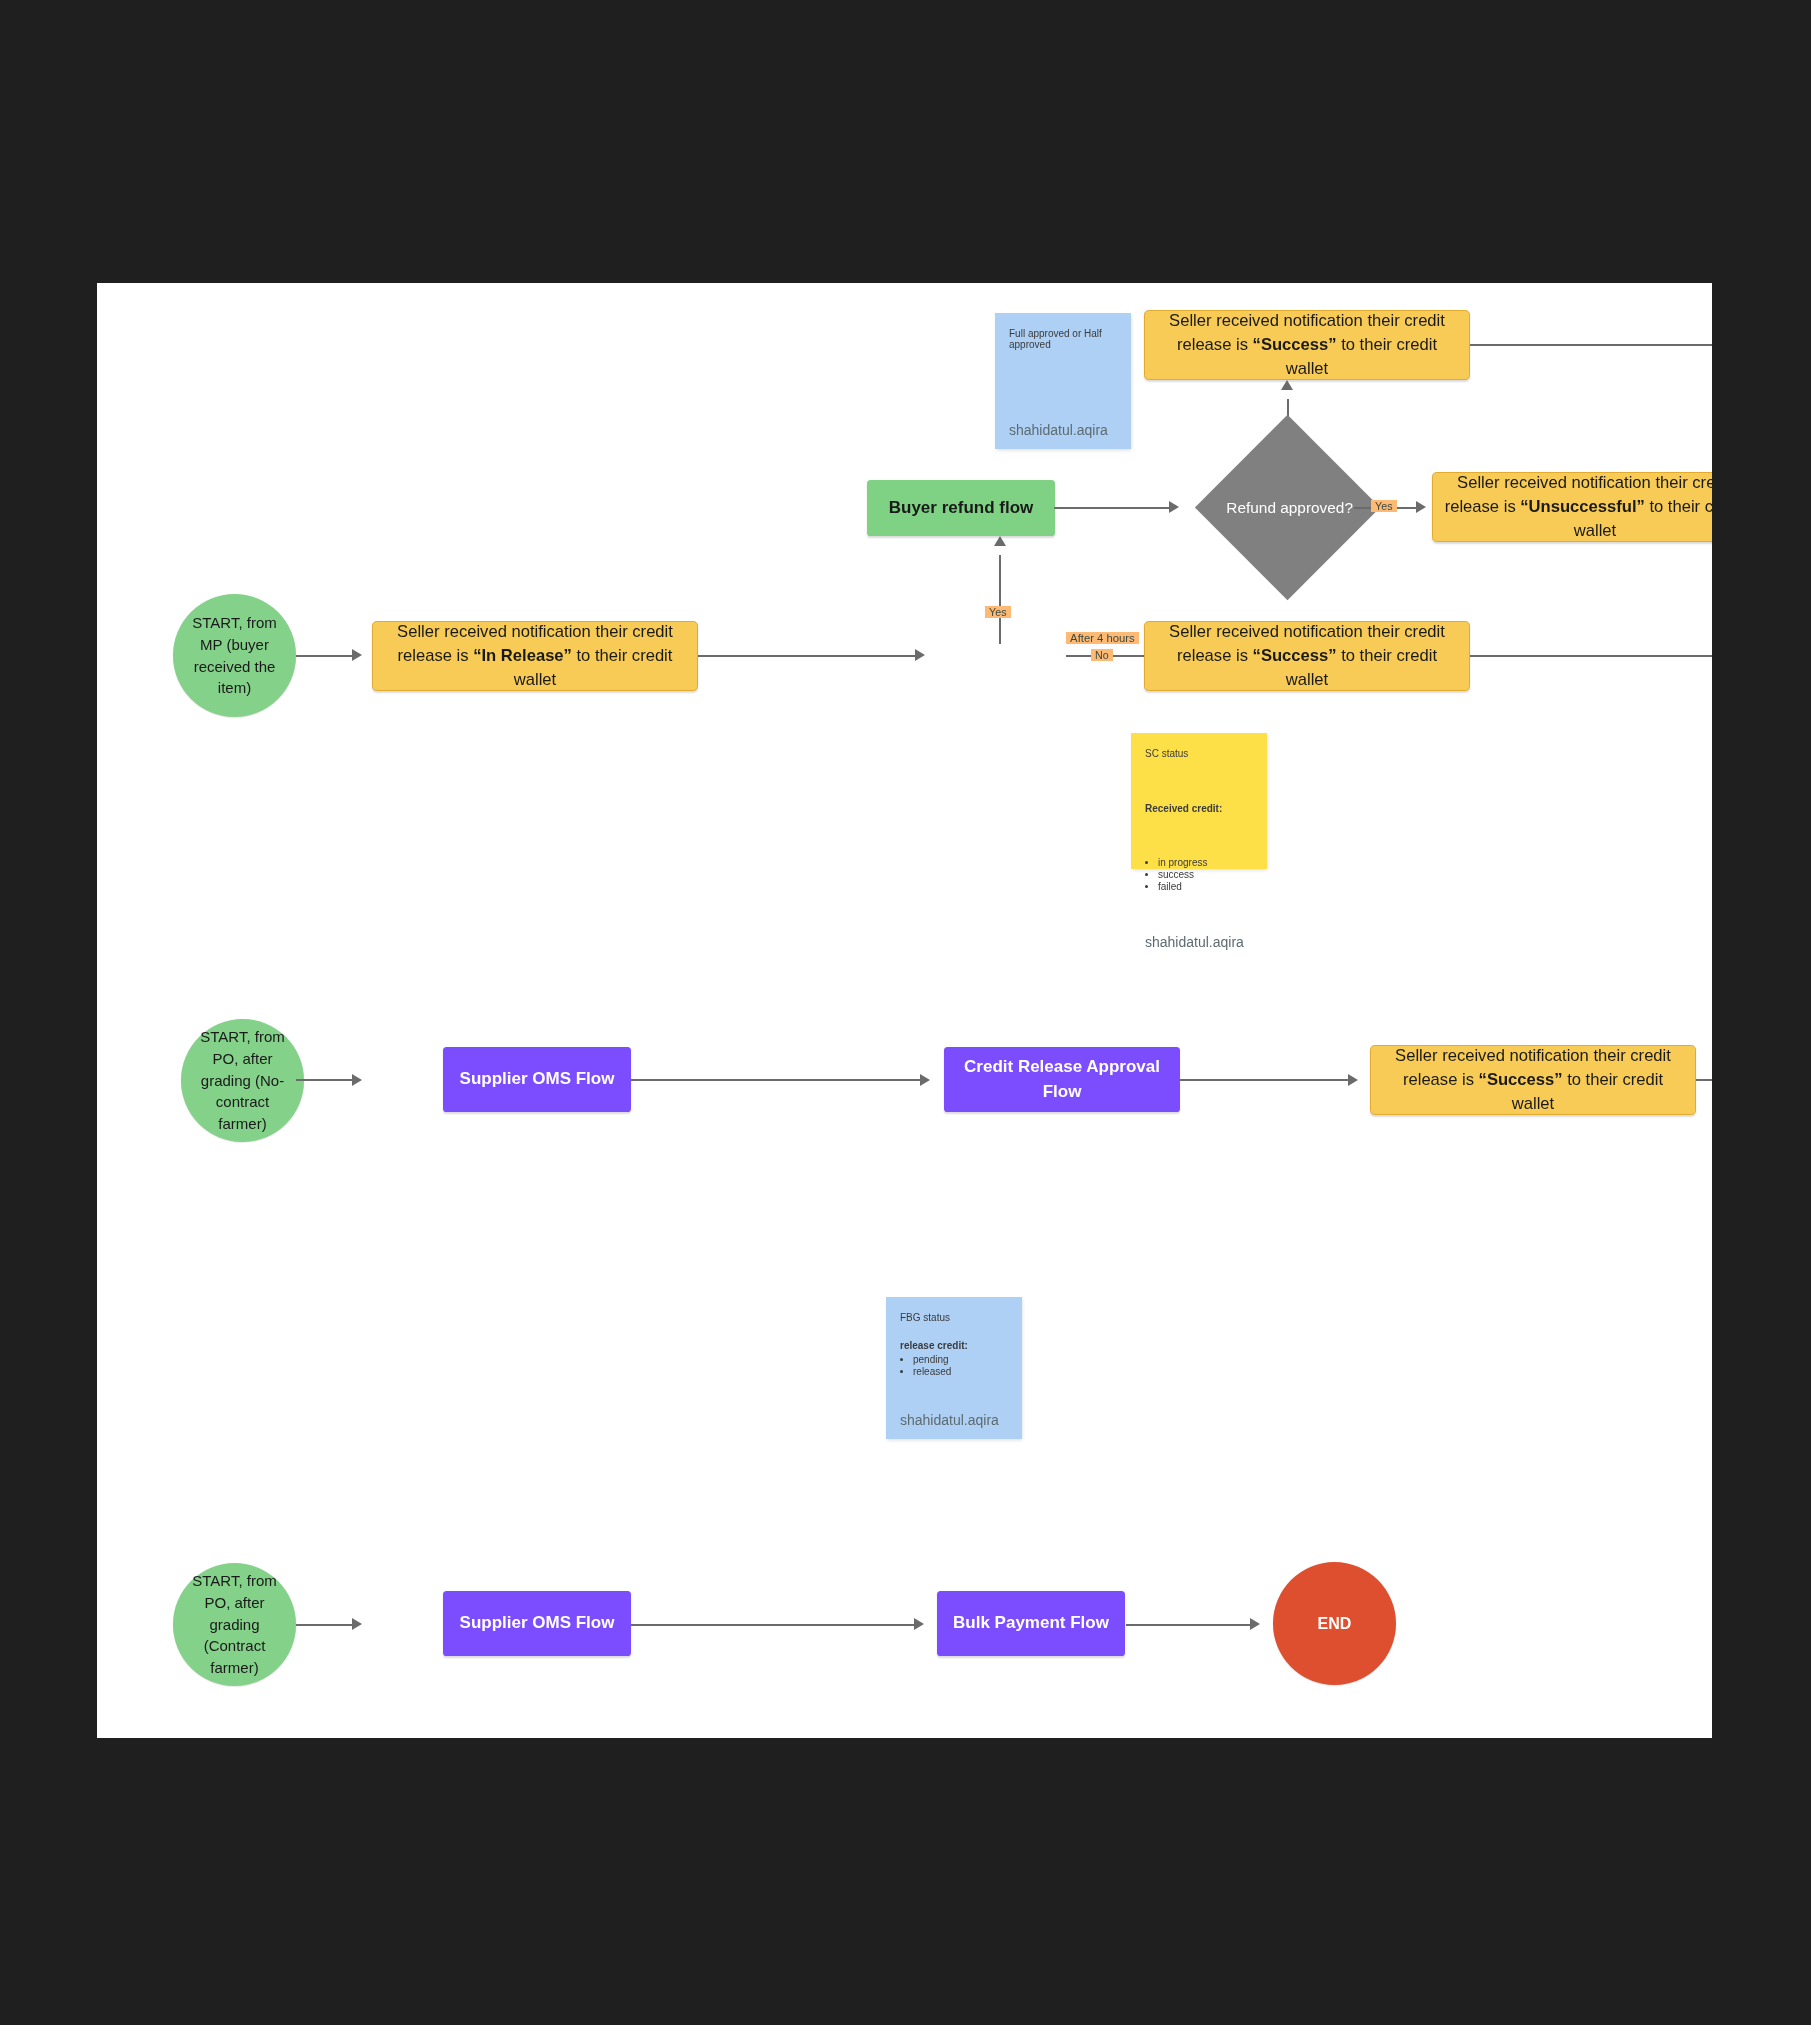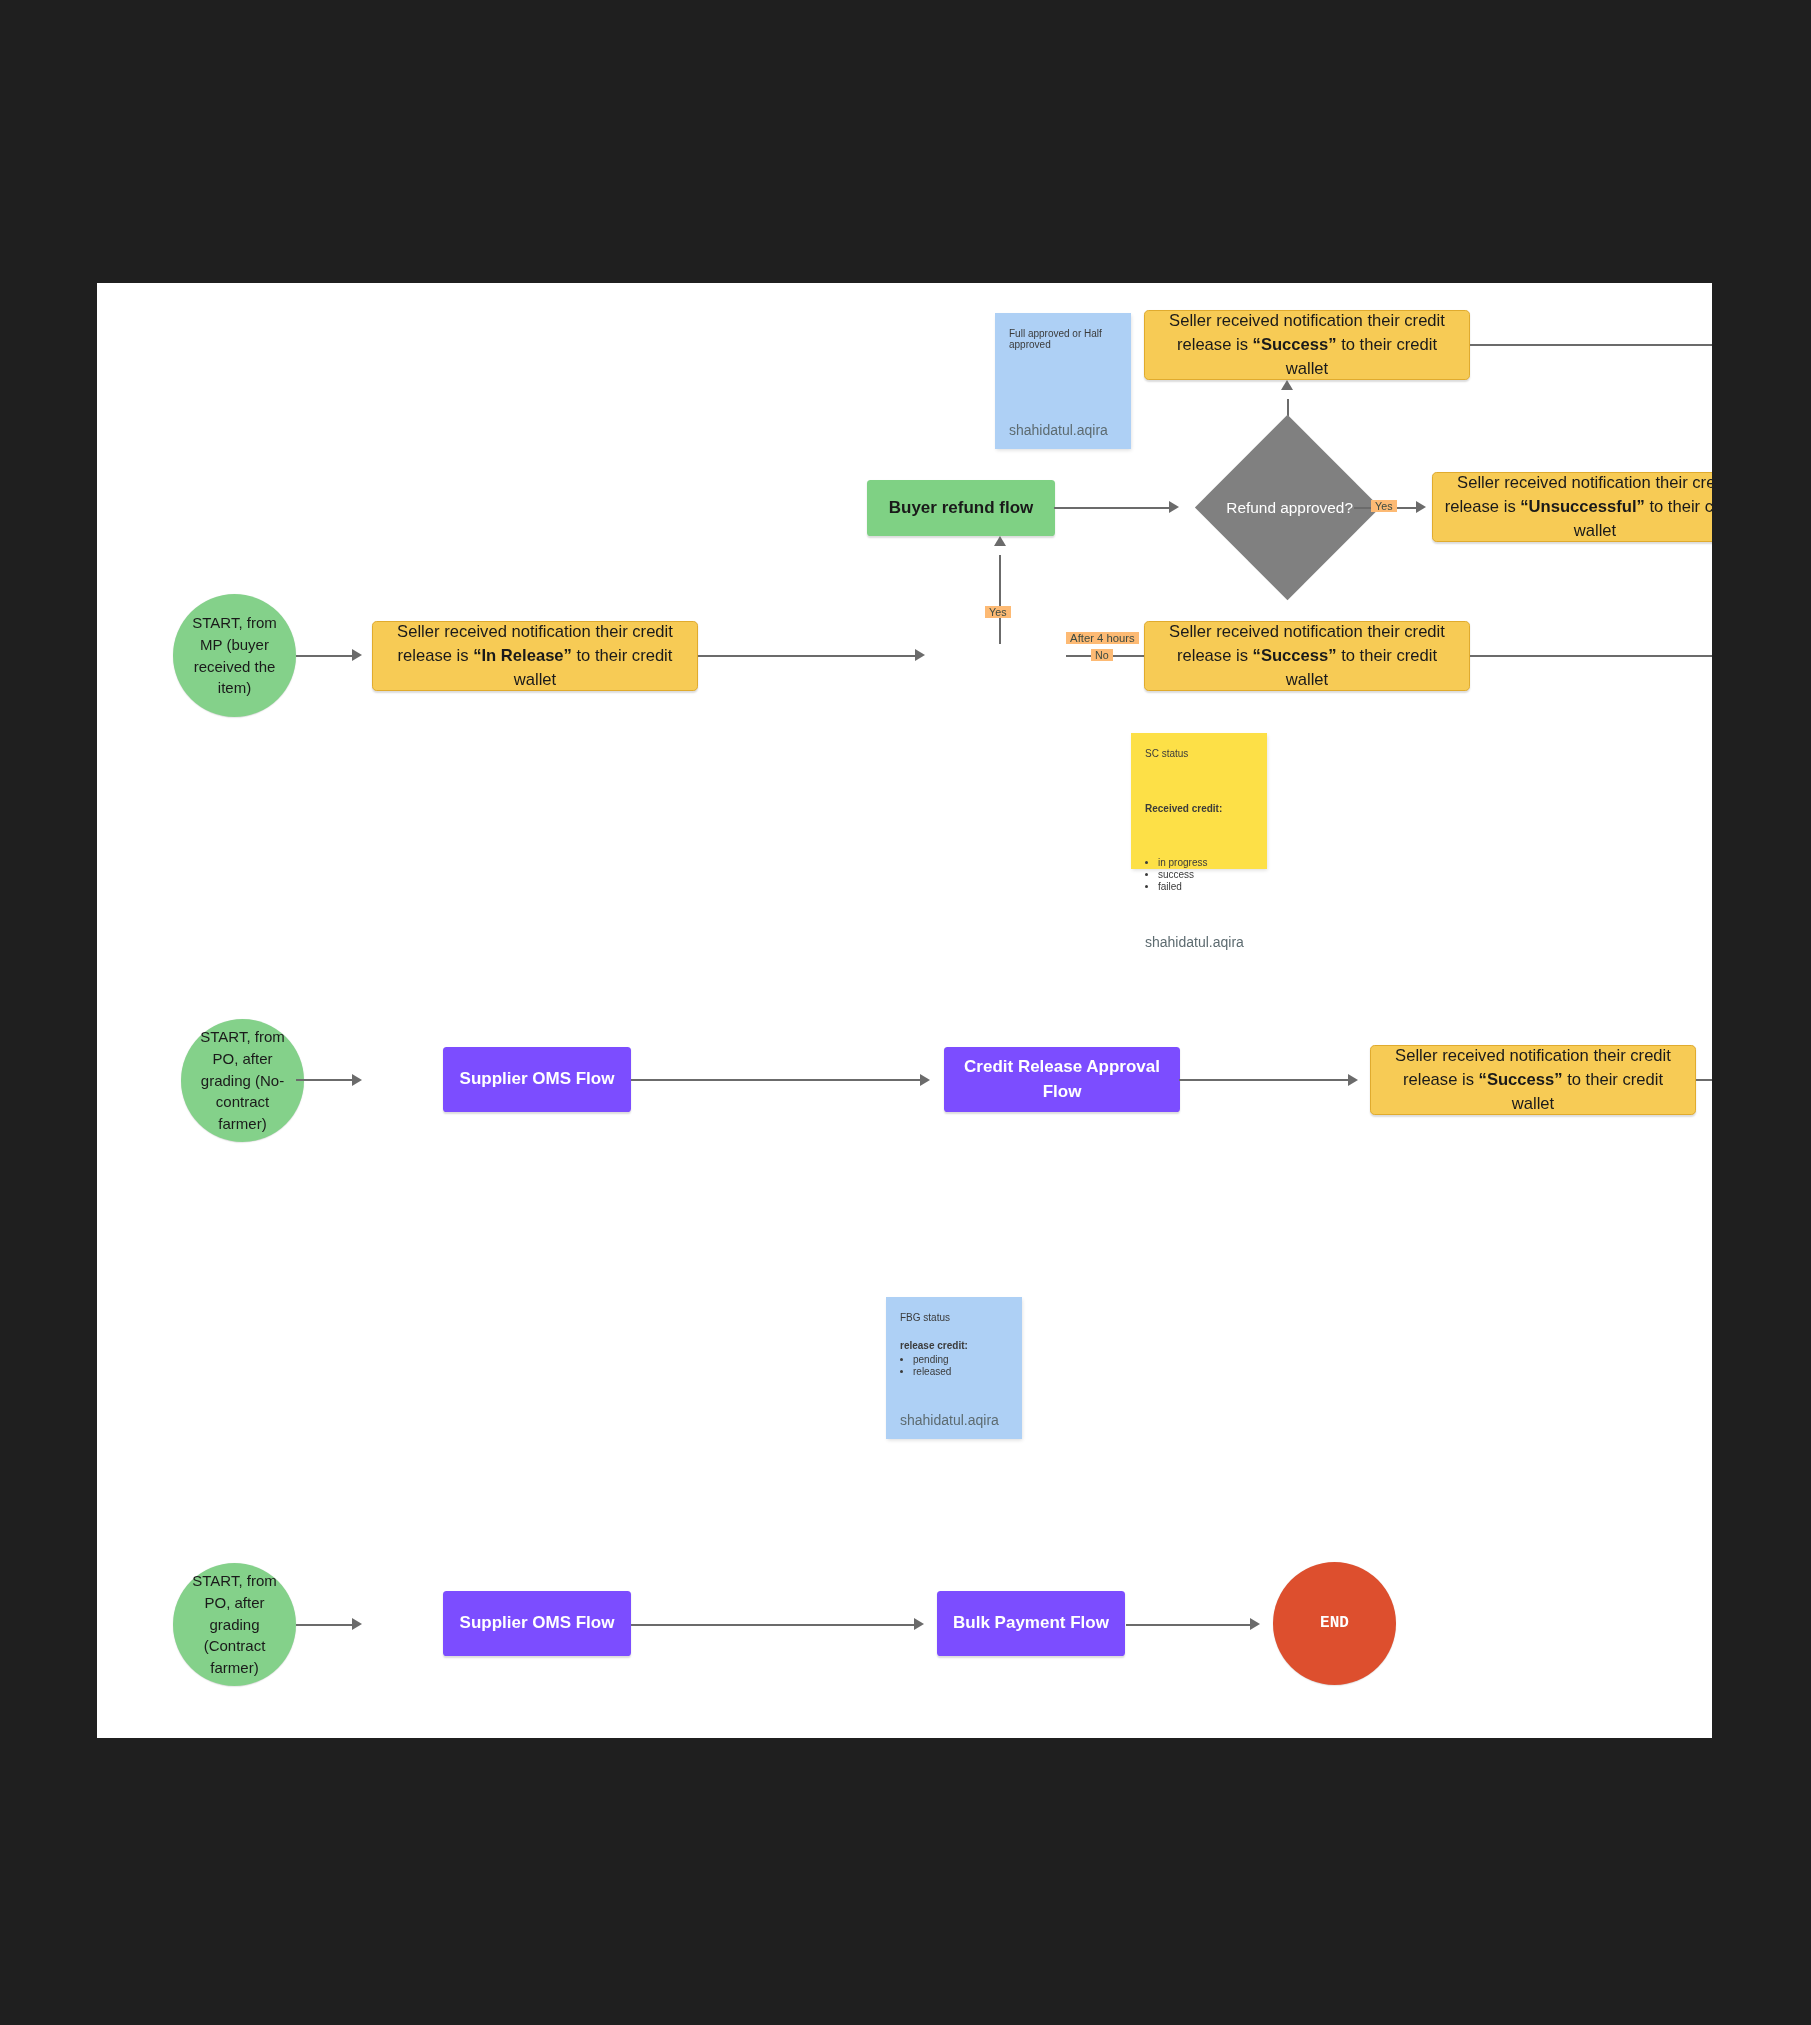--- a/index.html
+++ b/index.html
@@ -48,21 +48,20 @@
     border-radius: 50%;
     background: #84d18a;
     font-size: 15px;
     box-shadow: 0 0.6px 1.2px rgba(0,0,0,.16);
   }
   .ellipse.end {
     background: #dd4f2e;
     color: #ffffff;
     font-weight: bold;
     font-size: 16px;
-    font-family: Liberation Mono, monospace;
   }
 
   .yellowbox {
     background: #f5c council;
     background: #f7cb55;
     border: 1.2px solid #e0ab2e;
     border-radius: 4.7px;
     font-size: 16.6px;
     box-shadow: 0 1.2px 1.8px rgba(0,0,0,.14);
   }

